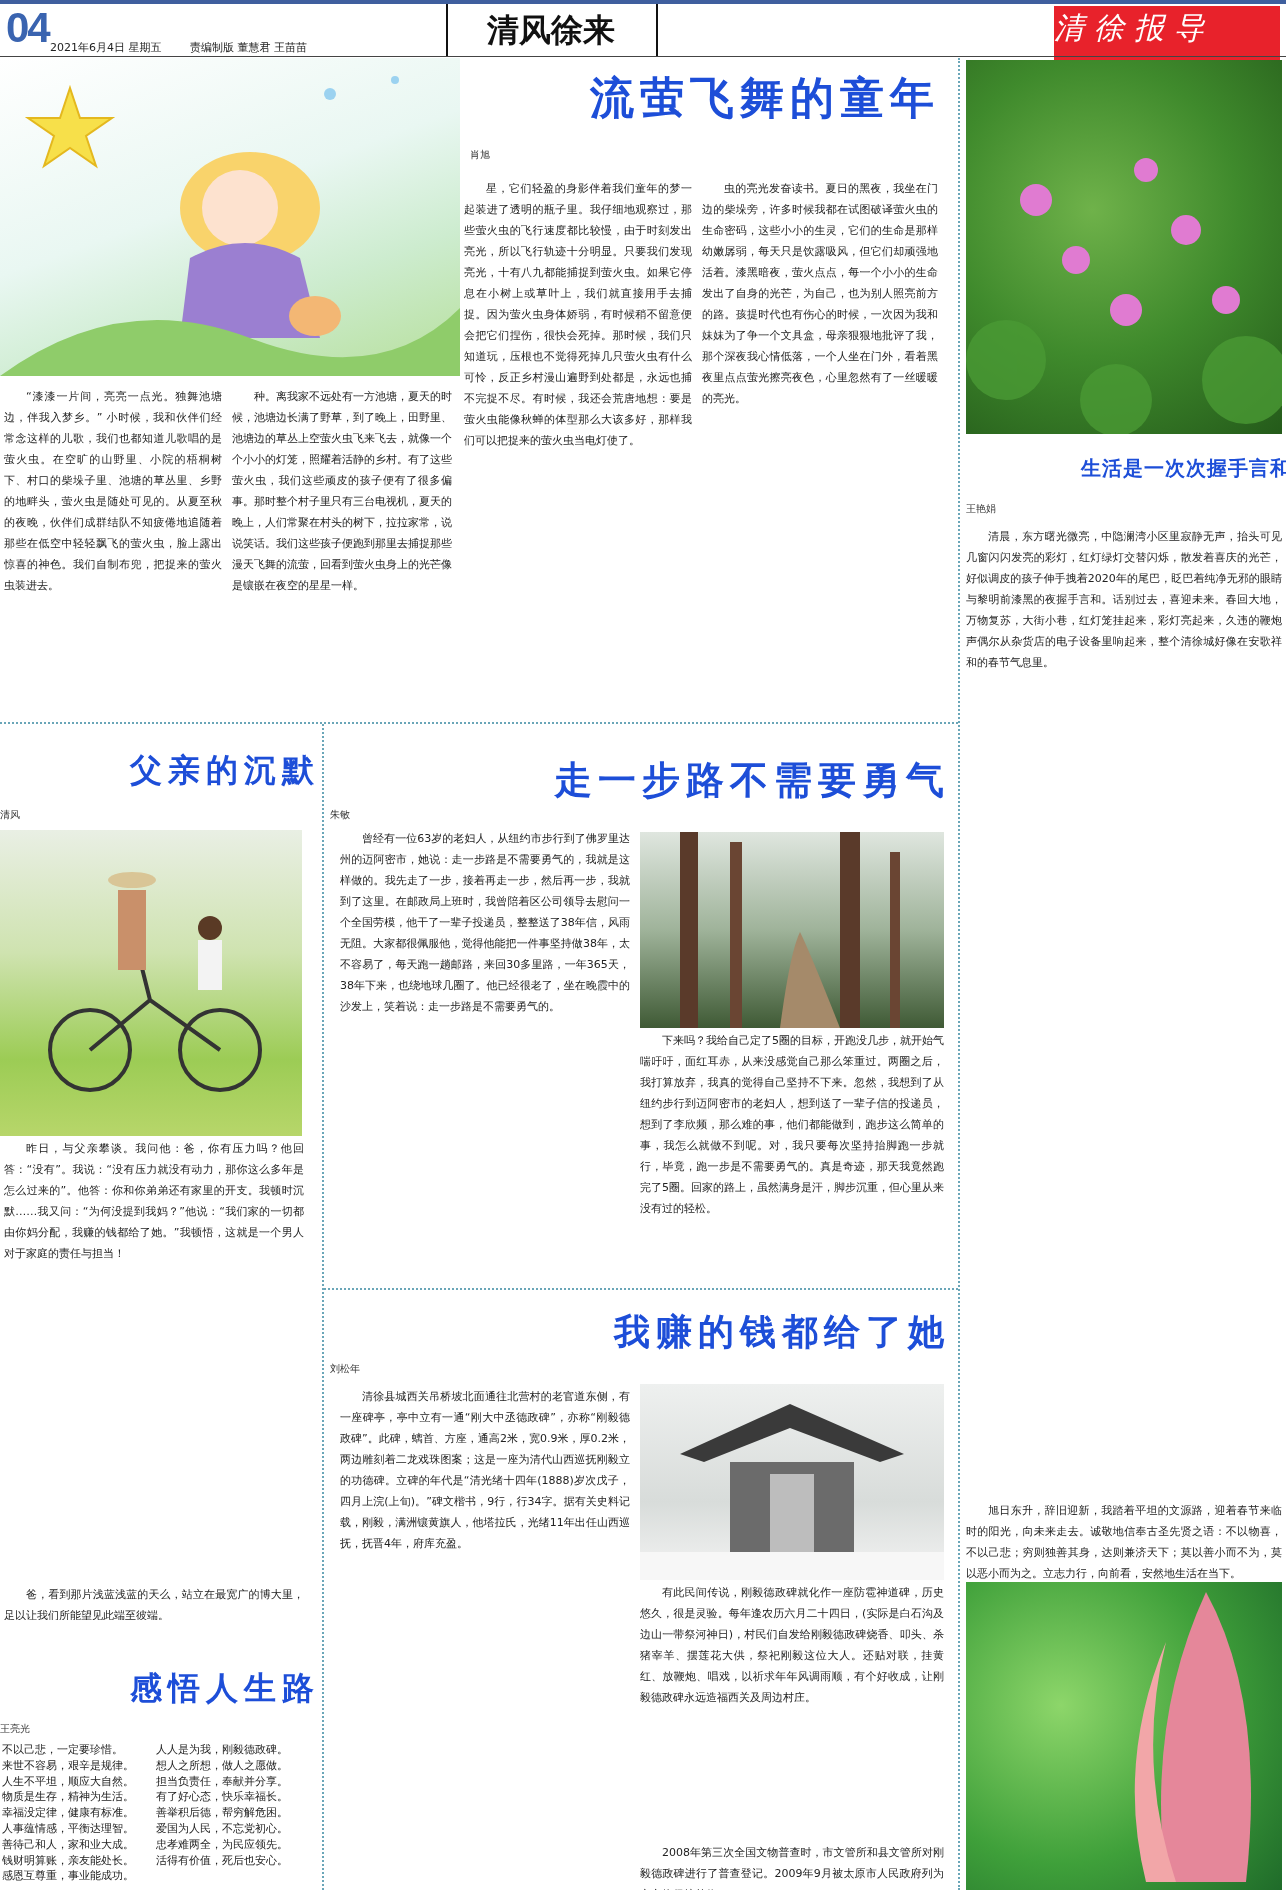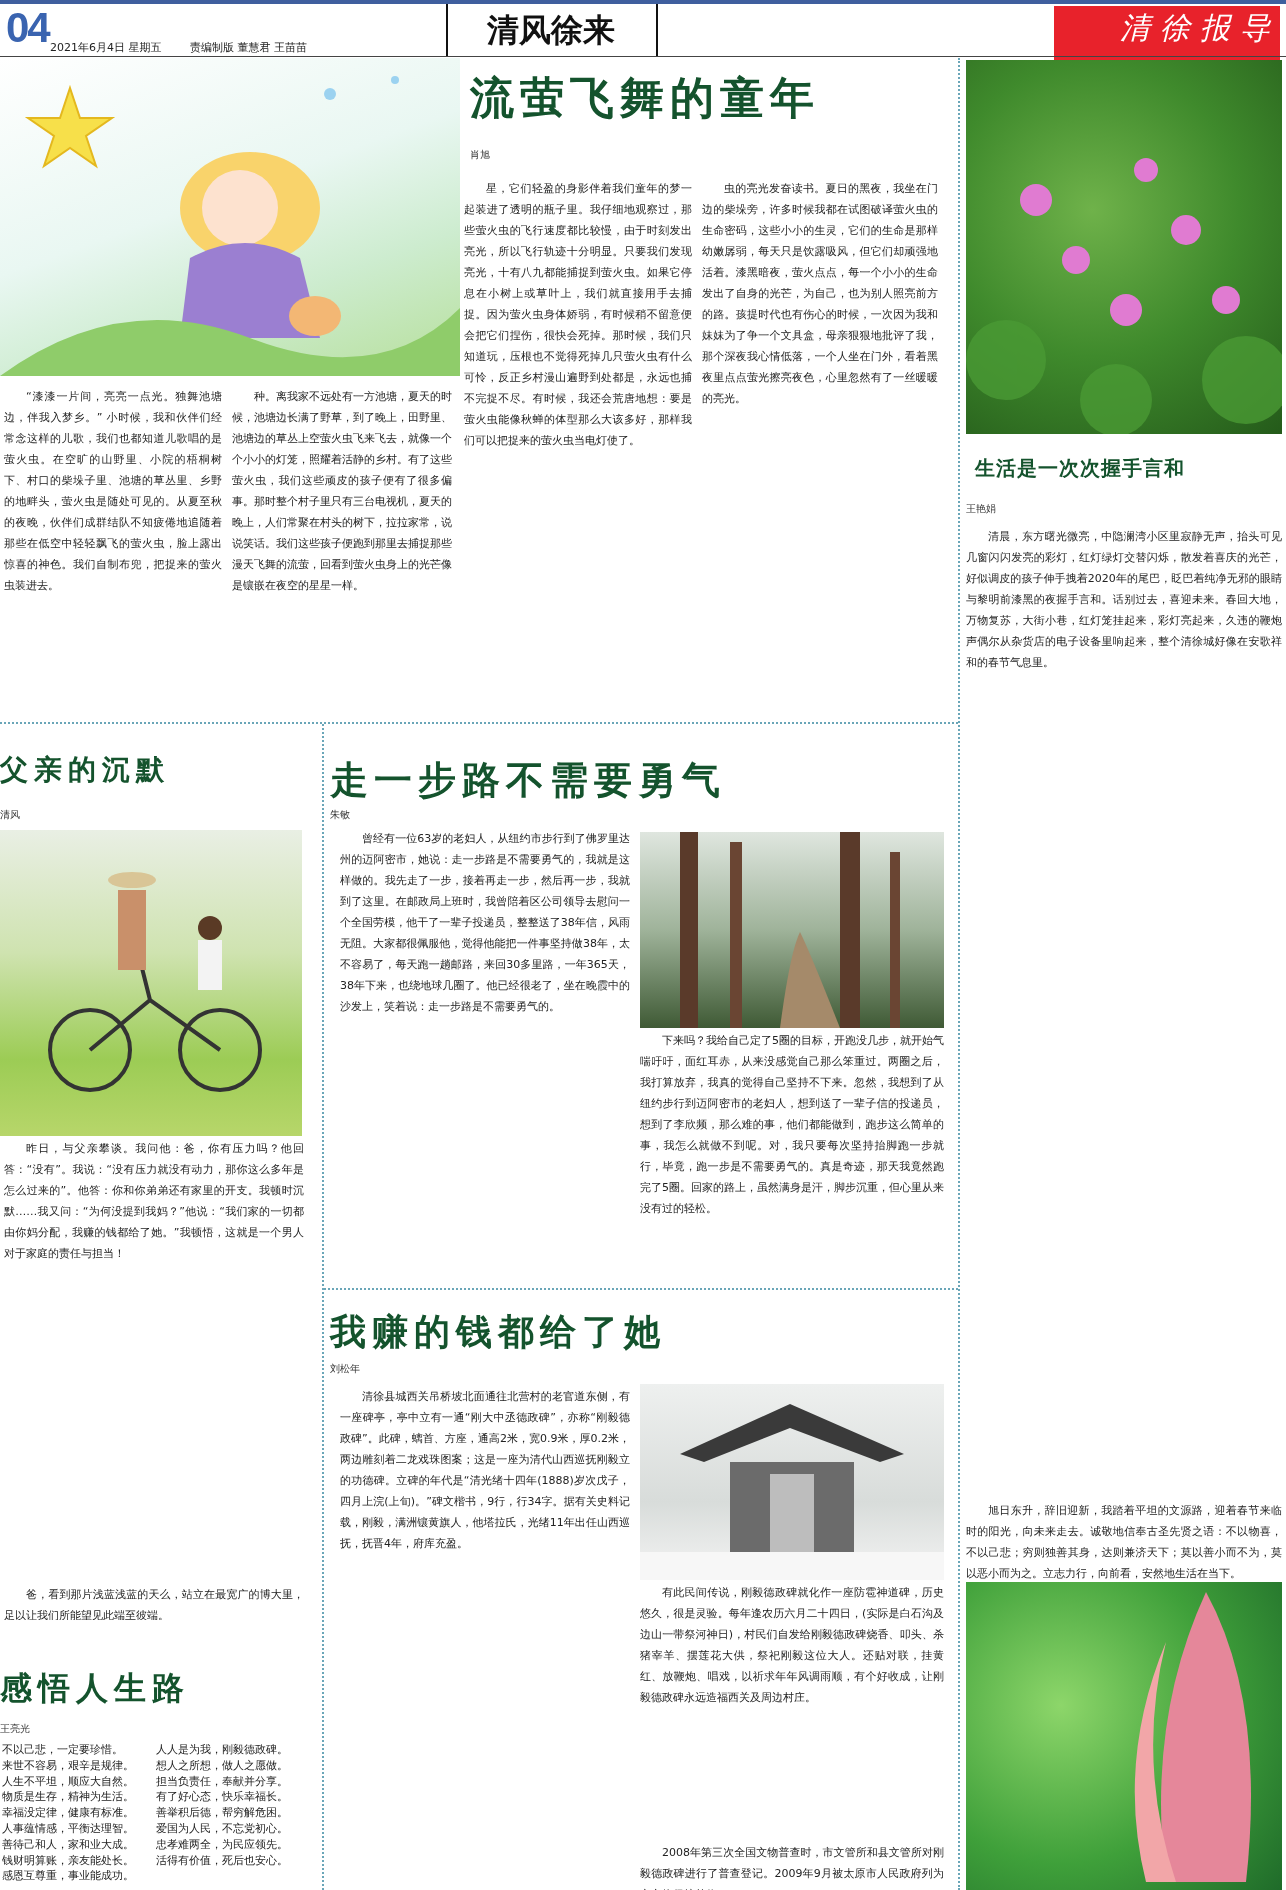--- a/index.html
+++ b/index.html
@@ -4,25 +4,25 @@
 <style>
   *{box-sizing:border-box;margin:0;padding:0}
   html,body{width:1286px;height:1890px;background:#fff;overflow:hidden}
   body{position:relative;font-family:"DejaVu Sans","Liberation Sans",sans-serif;color:#1a1a1a}
   .topbar{position:absolute;left:0;top:0;width:1286px;height:4px;background:#3f5f9e}
   .pagenum{position:absolute;left:6px;top:6px;font-family:"Liberation Sans",sans-serif;font-weight:bold;font-size:42px;color:#3a64b0;line-height:44px;letter-spacing:-2px}
   .dateline{position:absolute;left:50px;top:40px;font-size:11px;color:#222}
   .editors{position:absolute;left:190px;top:40px;font-size:11px;color:#222}
   .vline{position:absolute;top:4px;height:52px;width:2px;background:#111}
   .section-title{position:absolute;left:446px;top:6px;width:210px;text-align:center;font-size:32px;font-weight:bold;color:#111;line-height:48px}
-  .logo{position:absolute;left:1054px;top:6px;width:226px;height:60px;background:#e8222b;color:#fff;font-family:"DejaVu Serif",serif;font-style:italic;font-size:30px;text-align:right;line-height:44px;letter-spacing:10px}
+  .logo{position:absolute;left:1054px;top:6px;width:226px;height:60px;background:#e8222b;color:#fff;font-family:"DejaVu Serif",serif;font-style:italic;font-size:30px;text-align:left;line-height:44px;letter-spacing:10px}
   .hrule{position:absolute;left:0;top:56px;width:1286px;height:1px;background:#444}
   .dash-v{position:absolute;width:3px;border-left:2px dotted #6aa6b8}
   .dash-h{position:absolute;height:3px;border-top:2px dotted #6aa6b8}
-  .headline{position:absolute;font-family:"DejaVu Serif","Liberation Serif",serif;font-weight:bold;color:#14532d;text-align:left;letter-spacing:6px}
+  .headline{position:absolute;font-family:"DejaVu Serif","Liberation Serif",serif;font-weight:bold;color:#1d4ed8;text-align:right;letter-spacing:6px}
   .author{position:absolute;font-size:10px;color:#333;text-align:left}
   .col{position:absolute;font-size:11px;line-height:21px;color:#222;text-align:justify;overflow:hidden}
   .col p{text-indent:2em}
   .img{position:absolute;overflow:hidden}
   .poem{position:absolute;font-size:11px;line-height:15.8px;color:#222}
   .poem div{white-space:nowrap}
 </style>
 </head>
 <body>
 
@@ -93,21 +93,21 @@
 <div class="col" style="left:966px;top:1500px;width:316px;height:80px">
     <p>旭日东升，辞旧迎新，我踏着平坦的文源路，迎着春节来临时的阳光，向未来走去。诚敬地信奉古圣先贤之语：不以物喜，不以己悲；穷则独善其身，达则兼济天下；莫以善小而不为，莫以恶小而为之。立志力行，向前看，安然地生活在当下。</p>
   </div>
 <div class="img" style="left:966px;top:1582px;width:316px;height:308px;background:radial-gradient(circle at 30% 40%,#8dd66a 0%,#3fa03a 55%,#1f6b2a 100%)">
   <svg width="316" height="308" style="position:absolute;left:0;top:0">
     <path d="M240,10 Q300,120 280,300 L200,300 Q180,140 240,10 Z" fill="#e5879a"></path>
     <path d="M200,60 Q170,180 210,300 L180,300 Q150,180 200,60 Z" fill="#f2a6a8"></path>
   </svg>
 </div>
 
-<div class="headline" style="left:0;top:746px;width:320px;font-size:28px;line-height:48px">父亲的沉默</div>
+<div class="headline" style="left:0;top:746px;width:320px;font-size:32px;line-height:48px">父亲的沉默</div>
 <div class="author" style="left:0;top:808px;width:320px">清风</div>
 <div class="img" style="left:0;top:830px;width:302px;height:306px;background:linear-gradient(180deg,#e9efe4 0%,#cfe3b0 40%,#9ccc55 75%,#b7d66a 100%)">
   <svg width="302" height="306">
     <circle cx="90" cy="220" r="40" fill="none" stroke="#333" stroke-width="4"></circle>
     <circle cx="220" cy="220" r="40" fill="none" stroke="#333" stroke-width="4"></circle>
     <path d="M90,220 L150,170 L220,220 M150,170 L140,130" stroke="#333" stroke-width="4" fill="none"></path>
     <rect x="118" y="60" width="28" height="80" fill="#c9906a"></rect>
     <ellipse cx="132" cy="50" rx="24" ry="8" fill="#d9c596"></ellipse>
     <rect x="198" y="110" width="24" height="50" fill="#f3f3f3"></rect>
     <circle cx="210" cy="98" r="12" fill="#5a3a25"></circle>

